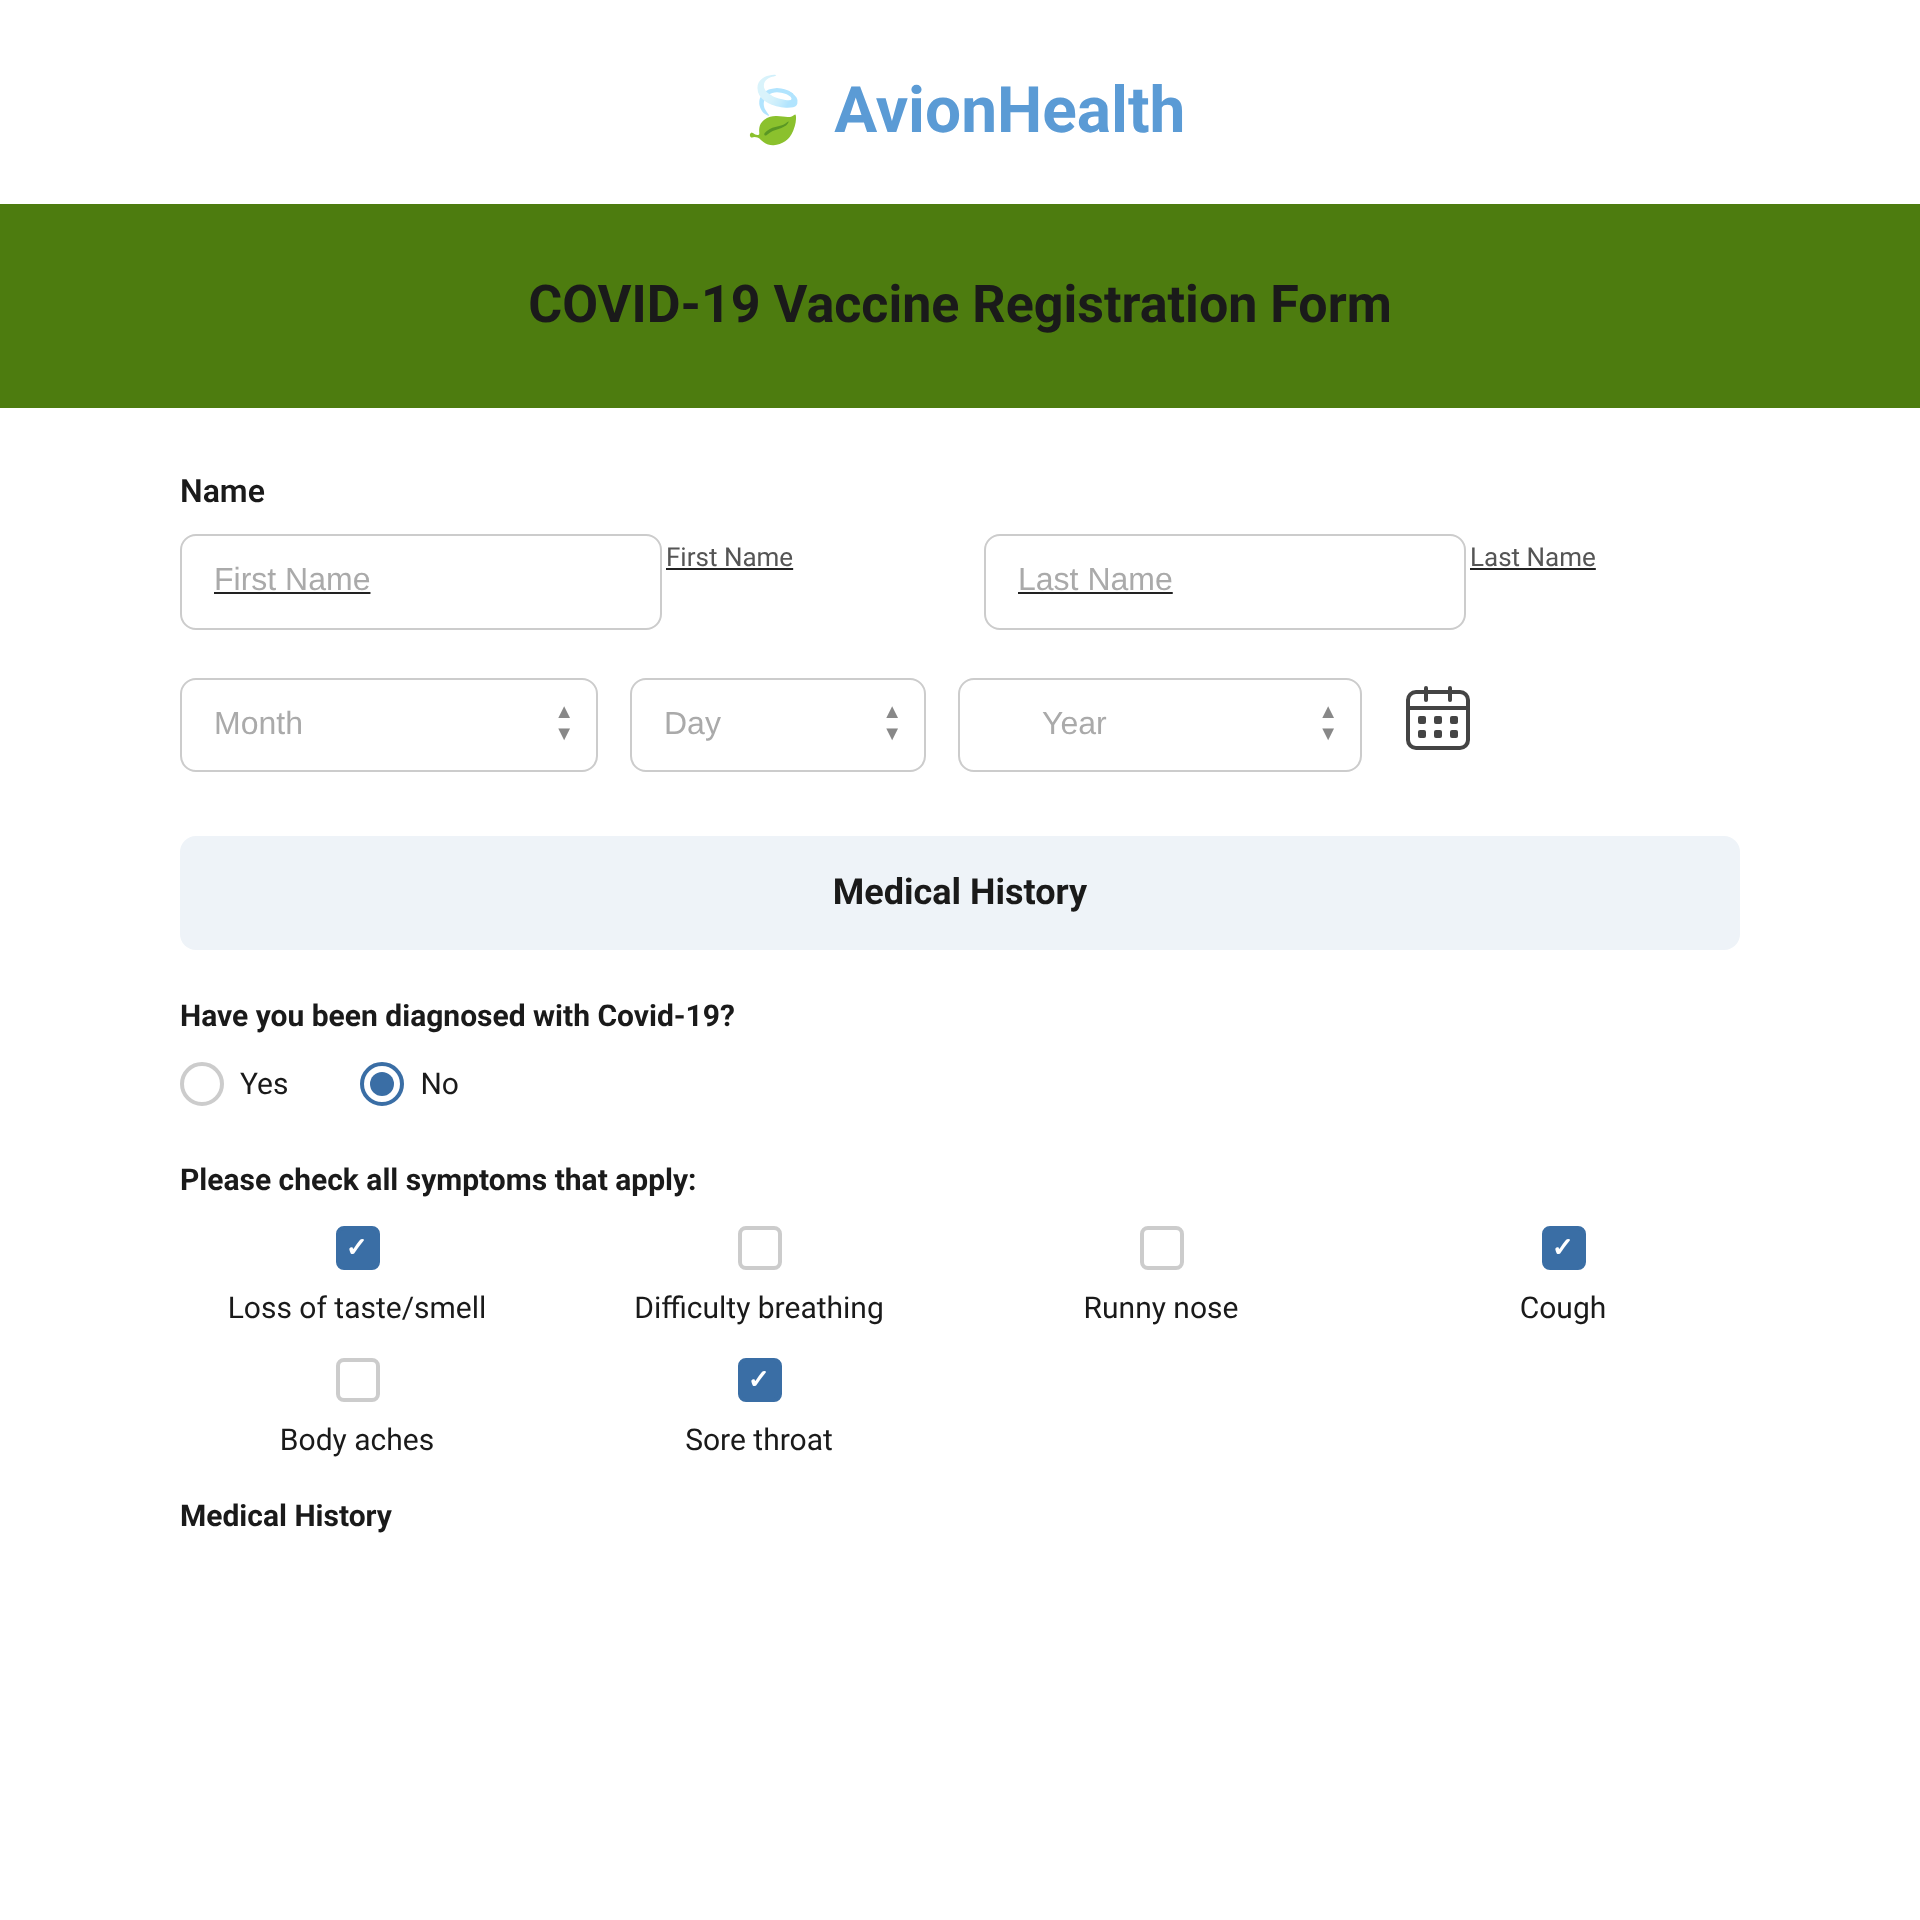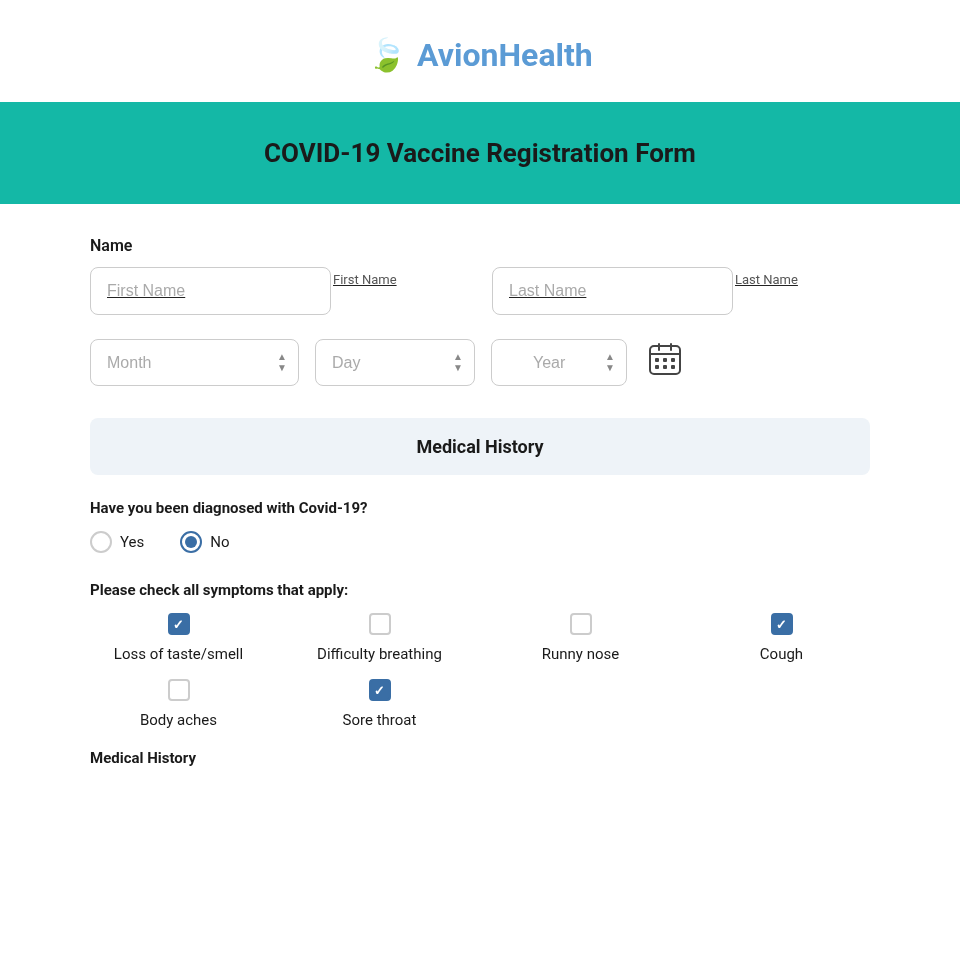--- a/index.html
+++ b/index.html
@@ -20,21 +20,21 @@
       color: #5b9bd5;
       font-size: 32px;
     }
     .header-title {
       font-size: 32px;
       font-weight: 700;
       color: #5b9bd5;
     }
 
     .form-banner {
-      background: #14b8a6;
+      background: #4d7c0f;
       text-align: center;
       padding: 36px 0;
       margin-bottom: 32px;
     }
     .form-banner h1 {
       font-size: 26px;
       font-weight: 700;
       color: #1a1a1a;
     }
 
@@ -109,22 +109,22 @@
       right: 12px;
       pointer-events: none;
       display: flex;
       flex-direction: column;
       gap: 1px;
       color: #888;
       font-size: 10px;
       line-height: 1;
     }
     .month-select select { width: 209px; }
-    .day-select select { width: 160px; }
-    .year-select select { width: 136px; padding-left: 41px; }
+    .day-select select { width: 148px; }
+    .year-select select { width: 202px; padding-left: 41px; }
 
     .calendar-icon {
       font-size: 28px;
       color: #555;
       cursor: pointer;
       margin-left: 4px;
     }
 
     .section-divider {
       background: #eef3f8;

